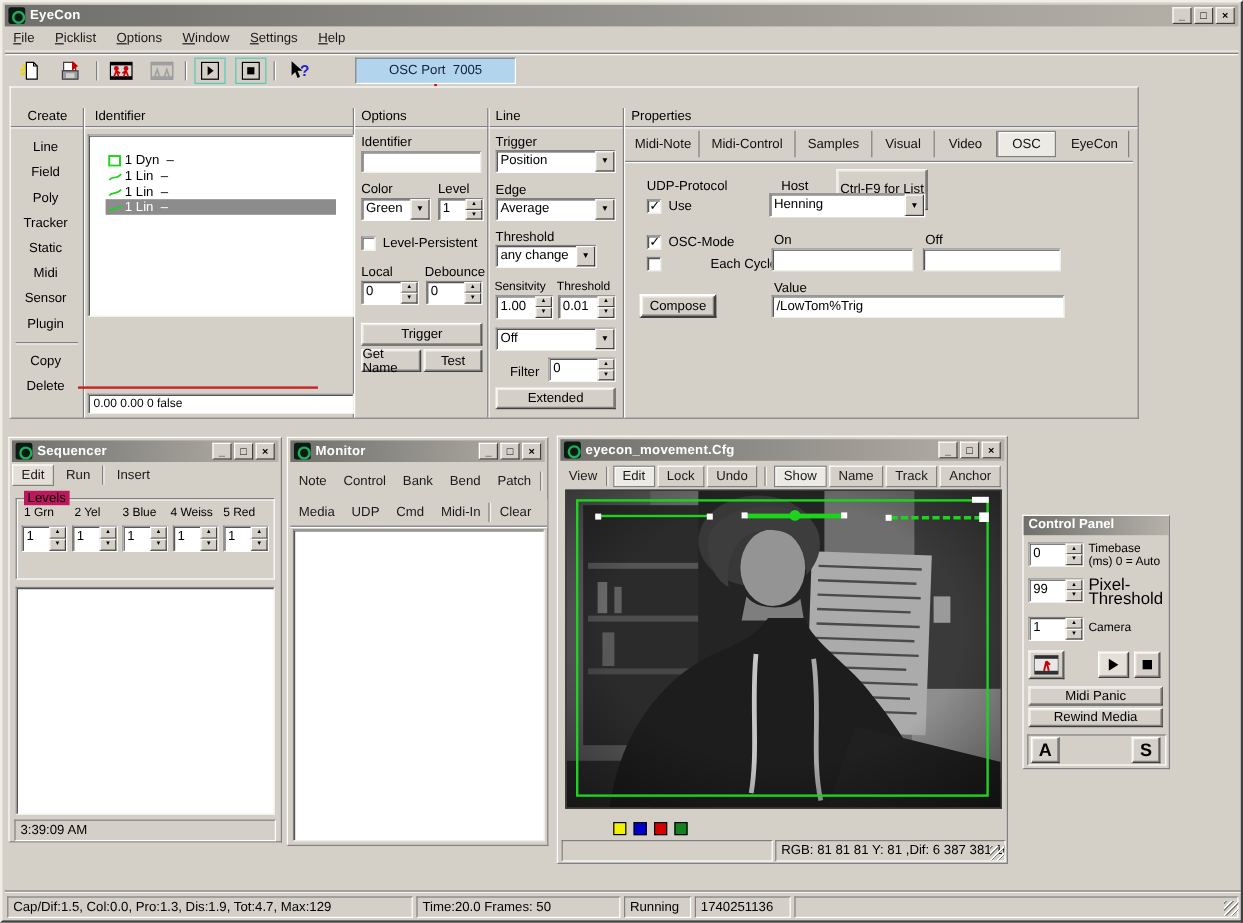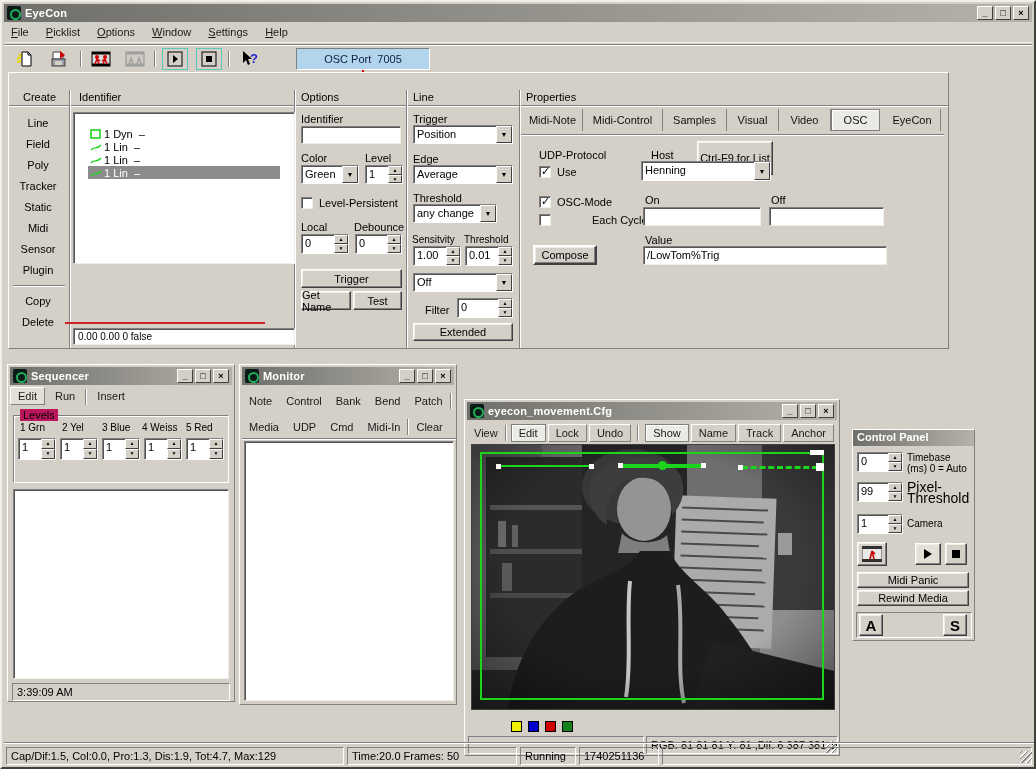--- a/index.html
+++ b/index.html
@@ -389,21 +389,21 @@
       <span class="mitem">Media</span>
       <span class="mitem">UDP</span>
       <span class="mitem">Cmd</span>
       <span class="mitem">Midi-In</span>
       <span class="vsep"></span>
       <span class="mitem">Clear</span>
     </div>
     <div class="abs field" style="left:4px;top:76px;width:210px;height:260px;"></div>
   </div>
 
-  <div class="abs raised2" style="left:462px;top:361px;width:376px;height:357px;margin-top:36px;">
+  <div class="abs raised2" style="left:462px;top:361px;width:376px;height:357px;">
     <div class="grad tbar" style="margin:2px;">
       <div class="appicon"></div>
       <div class="ttl">eyecon_movement.Cfg</div>
       <div class="winbtn">_</div>
       <div class="winbtn">□</div>
       <div class="winbtn">×</div>
     </div>
     <div class="abs" style="left:2px;top:23px;width:372px;height:20px;display:flex;align-items:center;">
       <span class="mitem">View</span>
       <span class="vsep"></span>

